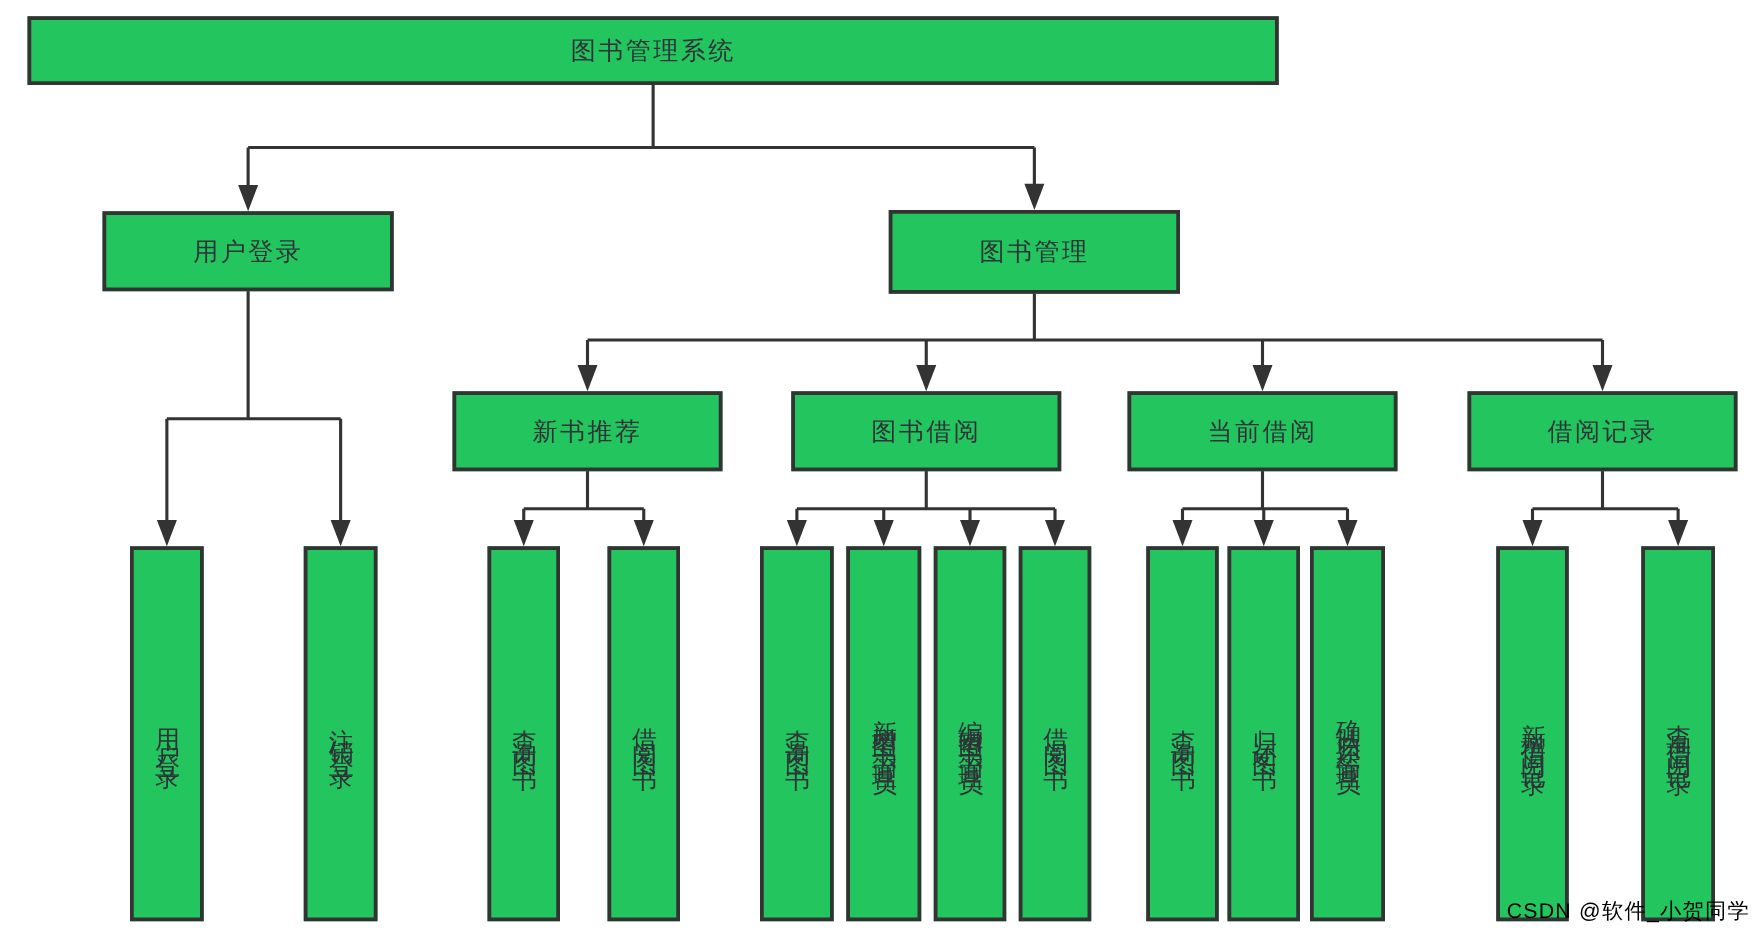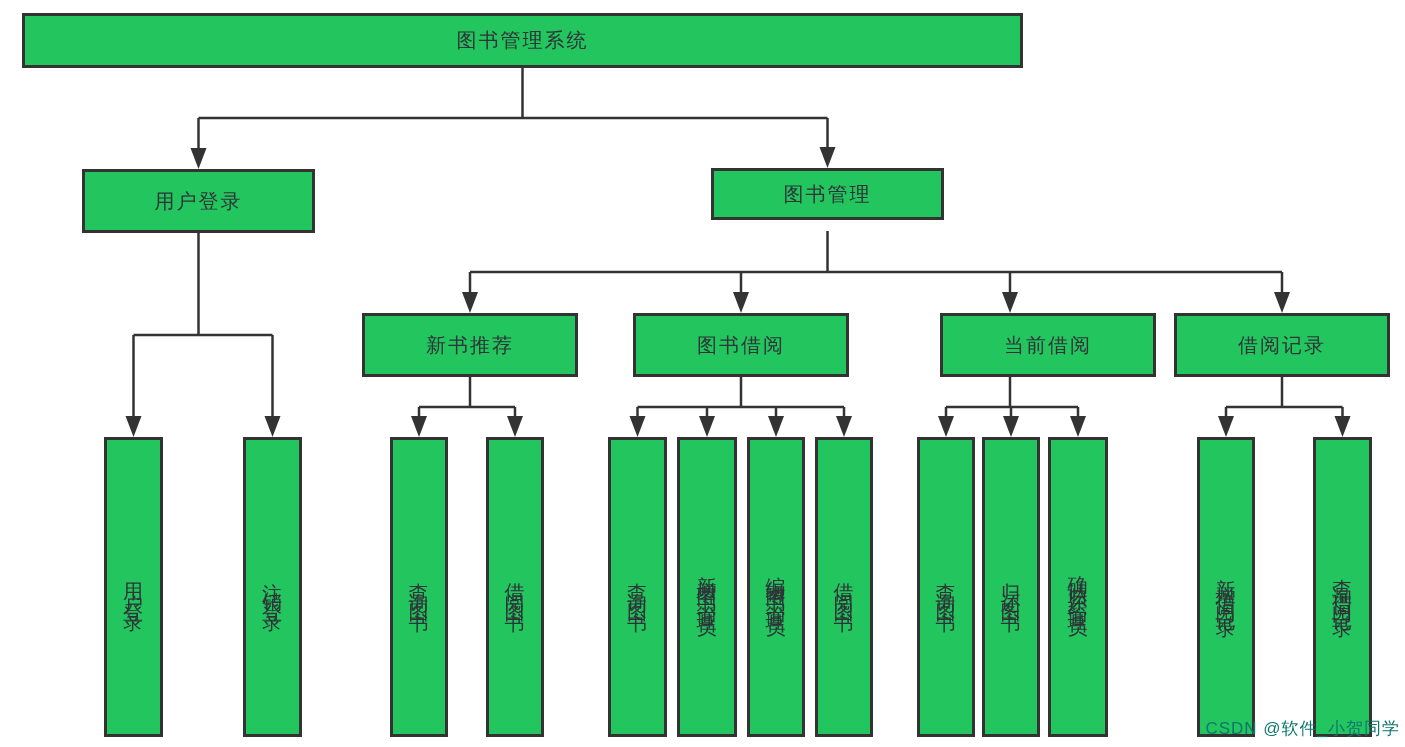--- a/index.html
+++ b/index.html
@@ -18,21 +18,21 @@
   .node .lbl{
     font-size:20px;letter-spacing:2px;color:#2f3338;white-space:nowrap;
   }
   .leaf{border-width:3px;}
   .leaf .vlbl{
     writing-mode:vertical-rl;text-orientation:mixed;
     font-size:20px;letter-spacing:10px;color:#2f3338;line-height:1;
   }
   #watermark{
     position:absolute;right:5px;top:717px;z-index:3;
-    font-size:17px;color:#0f766e;letter-spacing:1px;white-space:nowrap;
+    font-size:17px;color:#000000;letter-spacing:1px;white-space:nowrap;
   }
 </style>
 </head>
 <body>
 
 <div id="stage">
 
   <svg id="connectors" viewBox="0 0 1405 747" xmlns="http://www.w3.org/2000/svg">
       <path d="M 522.5 68 V 118" stroke="#333333" stroke-width="2.5" fill="none"></path>
       <path d="M 198.5 118 H 827.5" stroke="#333333" stroke-width="2.5" fill="none"></path>
@@ -88,31 +88,31 @@
       <polygon points="1334.5,416 1350.5,416 1342.5,437" fill="#333333"></polygon>
     </svg>
 
   <div class="node" style="left:22px;top:13px;width:1001px;height:55px;">
     <span class="lbl">图书管理系统</span>
   </div>
 
   <div class="node" style="left:82px;top:169px;width:233px;height:64px;">
     <span class="lbl">用户登录</span>
   </div>
-  <div class="node" style="left:711px;top:168px;width:233px;height:52px;">
+  <div class="node" style="left:711px;top:168px;width:233px;height:67px;">
     <span class="lbl">图书管理</span>
   </div>
 
   <div class="node" style="left:633px;top:313px;width:216px;height:64px;">
     <span class="lbl">图书借阅</span>
   </div>
   <div class="node" style="left:362px;top:313px;width:216px;height:64px;">
     <span class="lbl">新书推荐</span>
   </div>
-  <div class="node" style="left:902px;top:313px;width:216px;height:64px;margin-left:38px;">
+  <div class="node" style="left:902px;top:313px;width:216px;height:64px;">
     <span class="lbl">当前借阅</span>
   </div>
   <div class="node" style="left:1174px;top:313px;width:216px;height:64px;">
     <span class="lbl">借阅记录</span>
   </div>
 
   <div class="node leaf" style="left:104px;top:437px;width:59px;height:300px;">
     <span class="vlbl">用户登录</span>
   </div>
   <div class="node leaf" style="left:243px;top:437px;width:59px;height:300px;">

